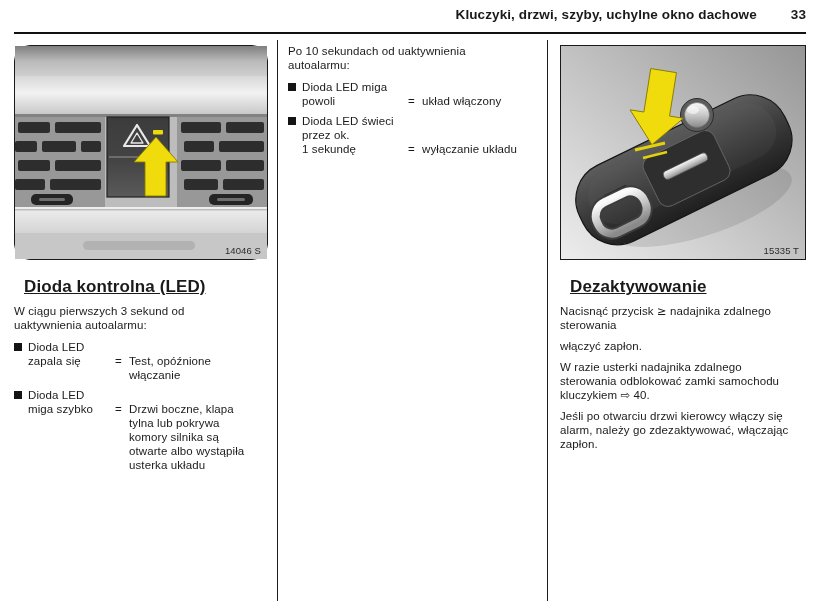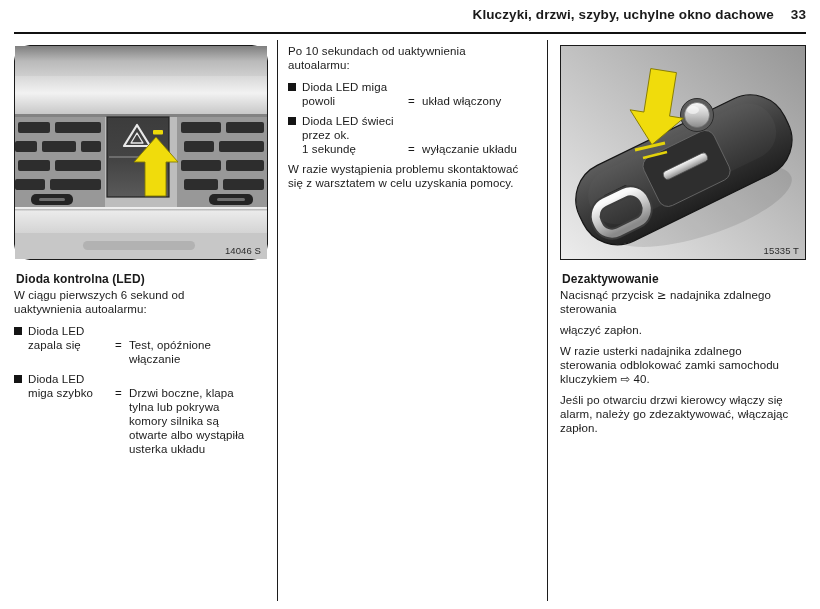--- a/index.html
+++ b/index.html
@@ -4,36 +4,36 @@
 <style>
   html,body { margin:0; padding:0; background:#ffffff; }
   .page {
     position:relative; width:820px; height:609px; background:#ffffff;
     font-family:"Liberation Sans","DejaVu Sans",sans-serif;
     color:#1a1a1a; font-size:11.5px; line-height:14px; letter-spacing:0.1px;
     overflow:hidden;
   }
   
   .hdr { position:absolute; top:8px; left:14px; right:14px;
-         display:flex; justify-content:flex-end; align-items:baseline; gap:17px;
+         display:flex; justify-content:flex-end; align-items:baseline; gap:34px;
          font-weight:bold; font-size:13.5px; }
   .rule { position:absolute; top:32px; left:14px; width:792px; height:2px; background:#111; }
   .divider { position:absolute; top:40px; height:561px; width:1.4px; background:#1c1c1c; }
   .d1 { left:277px; } .d2 { left:547px; }
   
   .fig { position:absolute; margin:0; border:1px solid #1a1a1a; background:#c4c4c4; }
   .fig svg { display:block; }
   .fig-left  { left:14px;  top:45px; width:252px; height:213px;border-radius:16px; }
   .fig-right { left:560px; top:45px; width:244px; height:213px; }
   
   .col { position:absolute; }
   .col-left  { left:14px;  top:270px; width:258px; }
   .col-mid   { left:288px; top:44px;  width:256px; }
   .col-right { left:560px; top:270px; width:242px; }
-  h3 { font-size:12px; line-height:14px; margin:2px; font-weight:bold; }
+  h3 { font-size:17px; line-height:14px; margin:10px; font-weight:bold;text-decoration:underline; }
   p  { margin:0 0 7px 0; }
   .ml { white-space:pre-line; }
   
   .def-row { display:flex; align-items:flex-start; margin:0 0 6px 0;justify-content:space-between; }
   .bullet { width:8px; height:8px; background:#141414; flex:none; margin:3px 6px 0 0; }
   .term { flex:none; }
   .lterm { width:87px; } .mterm { width:106px; }
   .dright { display:flex; flex:1; align-items:flex-start; }
   .off1 { margin-top:14px; } .off2 { margin-top:28px; }
   .eq { width:14px; flex:none; }
@@ -131,21 +131,21 @@
       <rect x="68" y="195" width="112" height="9" rx="4.5" fill="#b2b2b2"></rect>
 
       <polygon points="141,91 163,116 151,116 151,150 130,150 130,116 119,116" stroke="#857a00" stroke-width="0.9" fill="#f0dc0c"></polygon>
 
       <text x="246" y="208" text-anchor="end" font-size="9.5" fill="#2b2b2b">14046 S</text>
     </svg>
   </figure>
 
   <div class="col col-left">
     <h3>Dioda kontrolna (LED)</h3>
-    <p class="ml" style="margin-bottom:8px;">W ciągu pierwszych 6 sekund od
+    <p class="ml" style="margin-bottom:8px;">W ciągu pierwszych 3 sekund od
 uaktywnienia autoalarmu:</p>
     <div class="def-row">
       <span class="bullet"></span>
       <span class="term lterm ml">Dioda LED
 zapala się</span>
       <span class="dright off1">
         <span class="eq">=</span>
         <span class="desc ml">Test, opóźnione
 włączanie</span>
       </span>
@@ -180,22 +180,20 @@
     <div class="def-row">
       <span class="bullet"></span>
       <span class="term mterm ml">Dioda LED świeci
 przez ok.
 1 sekundę</span>
       <span class="dright off2">
         <span class="eq">=</span>
         <span class="desc ml">wyłączanie układu</span>
       </span>
     </div>
-    <p class="ml gap-top">W razie wystąpienia problemu skontaktować
-się z warsztatem w celu uzyskania pomocy.</p>
   </div>
 
   <figure class="fig fig-right">
     <svg width="244" height="213" viewBox="0 0 244 213">
       <defs>
         <linearGradient id="bgg" x1="1" y1="0" x2="0" y2="1">
           <stop offset="0" stop-color="#969696"></stop>
             <stop offset="0.5" stop-color="#c2c2c2"></stop>
             <stop offset="1" stop-color="#ededed"></stop>
         </linearGradient>

